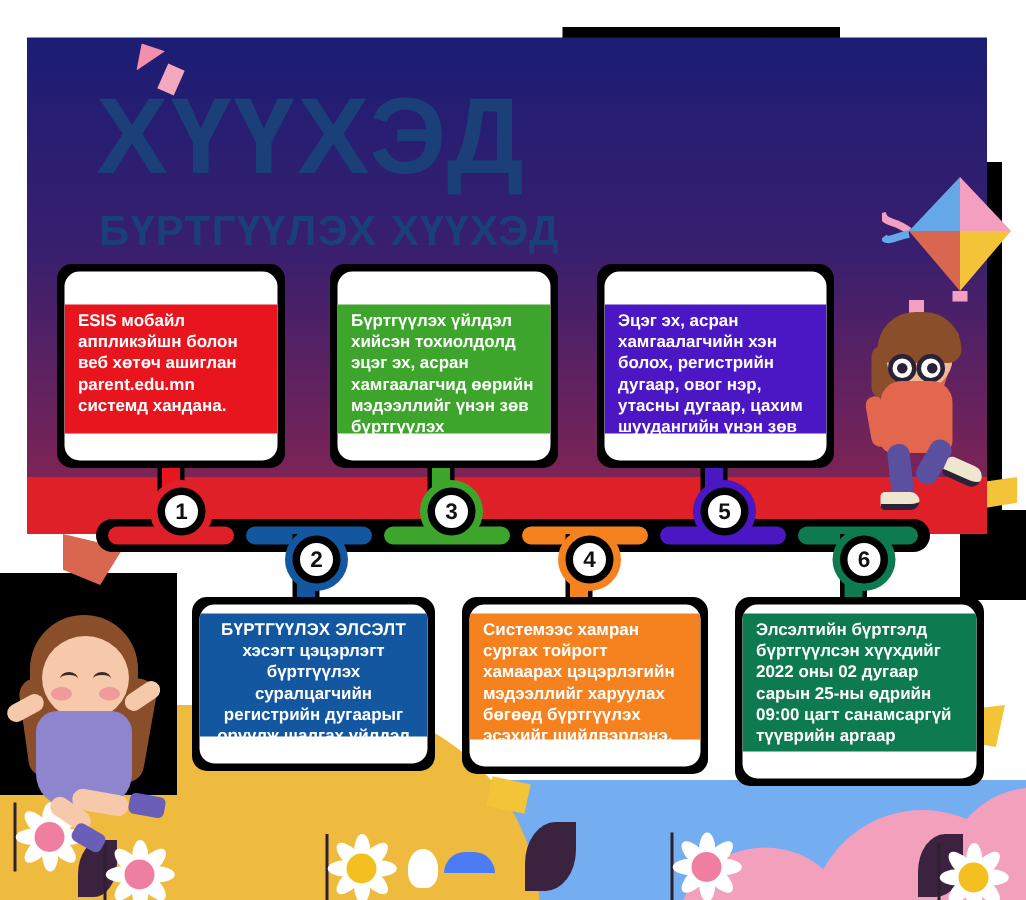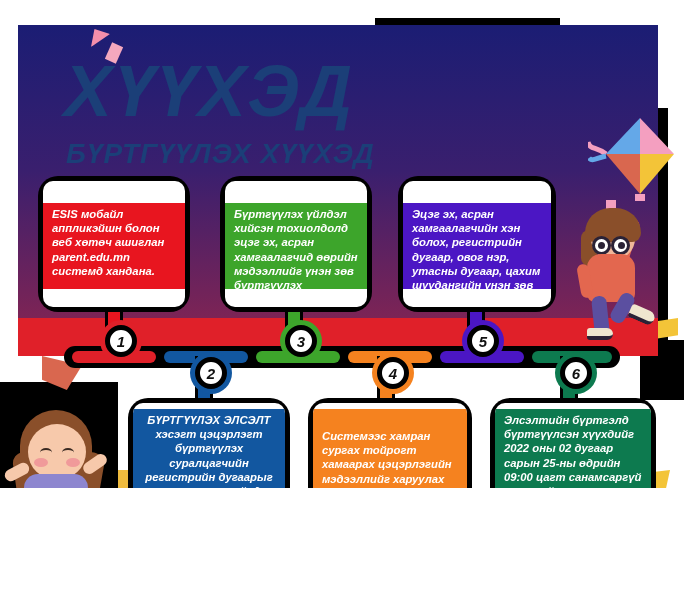--- a/index.html
+++ b/index.html
@@ -3,21 +3,21 @@
 <meta charset="utf-8">
 <style>
   html,body{margin:0;padding:0;}
   body{
     width:684px;height:600px;
     background:#ffffff;
     font-family:"Liberation Sans", sans-serif;
     overflow:hidden;
     position:relative;
   }
-  #stage{position:absolute;left:0;top:0;width:684px;height:488px;overflow:hidden;background:#fff;font-style:italic;}
+  #stage{position:absolute;left:0;top:0;width:684px;height:600px;overflow:hidden;background:#fff;}
 
   
   .band-sky{position:absolute;left:0;top:520px;width:684px;height:80px;background:#74aef0;}
   .hill-yellow{position:absolute;left:-40px;top:470px;width:400px;height:140px;background:#efbb3e;border-radius:200px 200px 0 0;}
   .bush-pink-a{position:absolute;left:540px;top:540px;width:150px;height:110px;background:#f2a0bb;border-radius:80px 80px 0 0;}
   .bush-pink-b{position:absolute;left:630px;top:525px;width:120px;height:110px;background:#f2a0bb;border-radius:70px 70px 0 0;}
   .bush-pink-c{position:absolute;left:450px;top:565px;width:120px;height:80px;background:#f2a0bb;border-radius:60px 60px 0 0;}
 
   .leaf-dark{position:absolute;background:#3b2340;border-radius:60% 0 60% 0;}
 
@@ -48,21 +48,21 @@
     color:#1b3f78;white-space:nowrap;
   }
 
   
   .red-band{position:absolute;left:18px;top:318px;width:640px;height:38px;background:#e02029;}
 
   
   .card{
     position:absolute;
     background:#000000;
-    border-radius:20px;
+    border-radius:10px;
     padding:5px;
     box-sizing:border-box;
   }
   .card-inner{
     width:100%;height:100%;
     border-radius:10px;
     box-sizing:border-box;
     overflow:hidden;
     background:#ffffff;
     position:relative;
@@ -393,21 +393,21 @@
       <div class="card-text" style="top:10px;text-align:center;">
         <span class="hl" style="display: block; letter-spacing: 0.2px;">БҮРТГҮҮЛЭХ ЭЛСЭЛТ</span>
         <span>хэсэгт цэцэрлэгт бүртгүүлэх суралцагчийн регистрийн дугаарыг оруулж шалгах үйлдэл хийнэ.</span>
       </div>
     </div>
   </div>
 
   <div class="card" style="left:308px;top:398px;width:164px;height:118px;">
     <div class="card-inner">
       <div class="card-fill" style="top: 6px; bottom: 18px; background: rgb(245, 130, 31);"></div>
-      <div class="card-text" style="top:10px;margin-top:16px;">
+      <div class="card-text" style="top:10px;">
         
         <span>Системээс хамран сургах тойрогт хамаарах цэцэрлэгийн мэдээллийг харуулах бөгөөд бүртгүүлэх эсэхийг шийдвэрлэнэ.</span>
       </div>
     </div>
   </div>
 
   <div class="card" style="left:490px;top:398px;width:166px;height:126px;">
     <div class="card-inner">
       <div class="card-fill" style="top: 6px; bottom: 18px; background: rgb(13, 122, 79);"></div>
       <div class="card-text" style="top:10px;">

